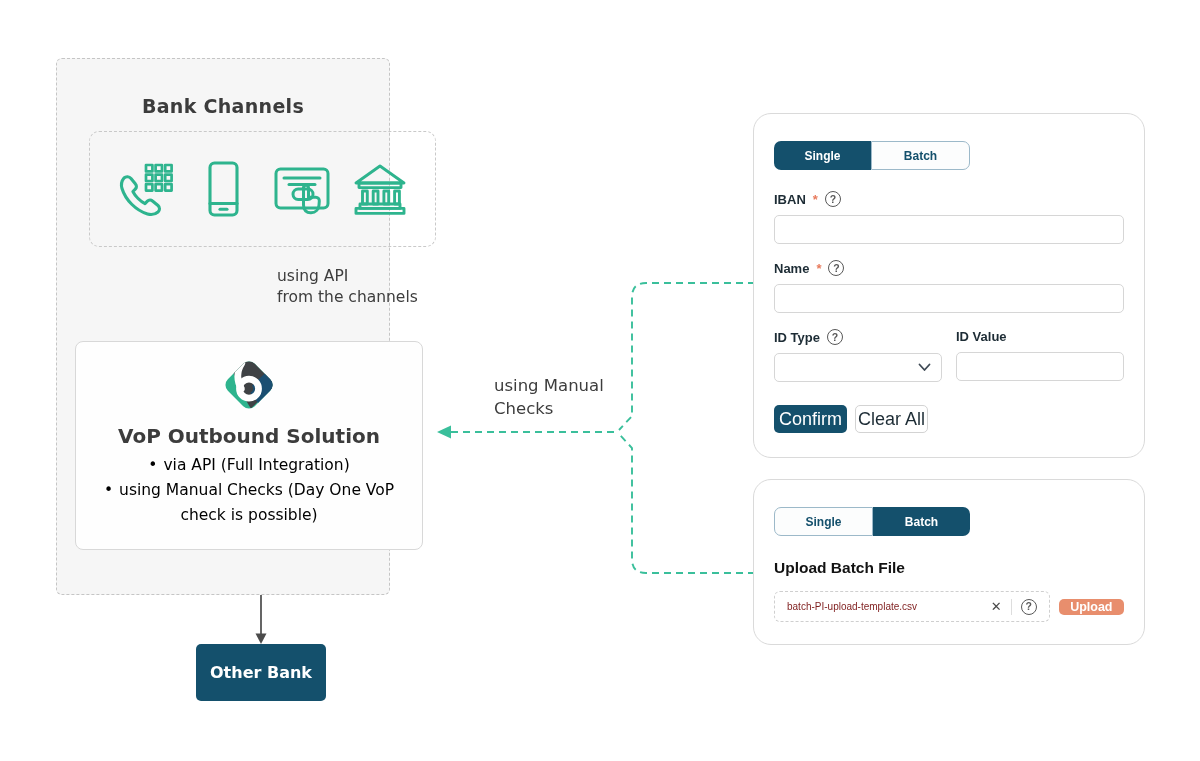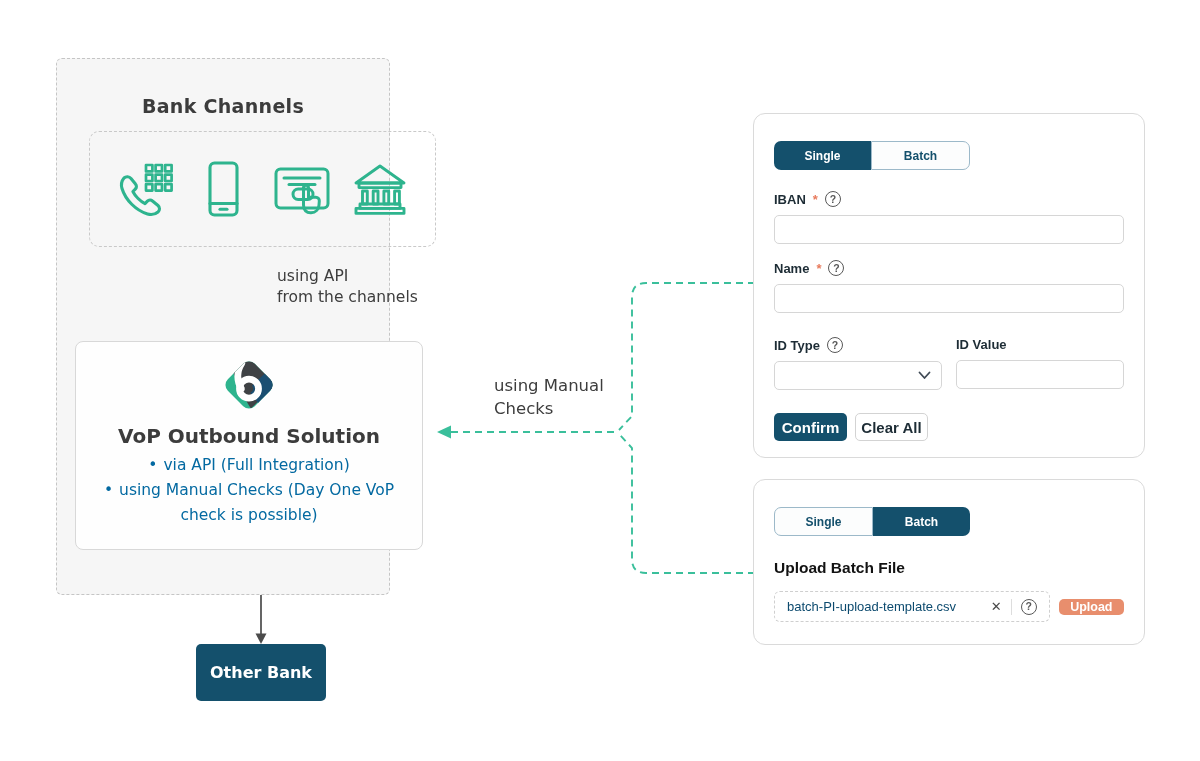--- a/index.html
+++ b/index.html
@@ -18,33 +18,33 @@
   .inner-box { left:32px; top:72px; width:347px; height:116px;
     border:1.6px dashed #c9c9c9; border-radius:10px;
     display:flex; align-items:center; justify-content:space-evenly; padding:0 8px; }
   .chan-icon { width:64px; height:64px; display:block; }
 
   .vop-box { left:75px; top:341px; width:348px; height:209px; background:#fefefe;
     border:1.5px solid #d8d8d8; border-radius:8px; text-align:center; z-index:2; }
   .vop-logo { margin-top:14px; width:58px; height:58px; display:inline-block; }
   .vop-title { margin-top:6px; font-size:20px; font-weight:700; color:#3c3c3c; }
   .vop-bullets { margin-top:5px; list-style:none; }
-  .vop-bullets li { font-size:15.5px; color:#0369a1; line-height:25px; text-align:center; padding:0 10px; }
+  .vop-bullets li { font-size:15.5px; color:#000000; line-height:25px; text-align:center; padding:0 10px; }
   .bullet-dot { margin-right:6px; }
 
   .api-label { left:277px; top:266px; font-size:15.5px; color:#3d3d3d; line-height:21px; z-index:1; }
   .manual-label { left:494px; top:374px; width:134px; font-size:16.5px; color:#3d3d3d; line-height:23px; z-index:1; }
 
   .other-bank { left:196px; top:644px; width:130px; height:57px;
     background:#14506c; color:#ffffff; border:none; border-radius:5px;
     font-family:"DejaVu Sans", sans-serif; font-size:16px; font-weight:600;
     display:flex; align-items:center; justify-content:center; z-index:1; }
 
   
-  .panel { background:#ffffff; border:1px solid #dadada; border-radius:12px; z-index:2;
+  .panel { background:#ffffff; border:1px solid #dadada; border-radius:18px; z-index:2;
     font-family:"Liberation Sans", sans-serif; }
   #panel-single { left:753px; top:113px; width:392px; height:345px; padding:27px 20px 0 20px; }
   #panel-batch  { left:753px; top:479px; width:392px; height:166px; padding:27px 20px 0 20px; }
 
   .tabs { display:flex; width:196px; height:29px; }
   .tab { flex:1; display:flex; align-items:center; justify-content:center;
     font-size:12px; font-weight:700; cursor:pointer; }
   .tab.active { background:#14506c; color:#ffffff; }
   .tab.idle { background:#fcfdfd; color:#14506c; border:1px solid #9cb9c9; }
   .tab:first-child { border-radius:7px 0 0 7px; }
@@ -56,35 +56,35 @@
   .help { width:16px; height:16px; border:1.4px solid #585858; border-radius:50%;
     display:inline-flex; align-items:center; justify-content:center;
     font-size:10.5px; font-weight:700; color:#585858; cursor:pointer; line-height:1; }
 
   .ti { width:100%; height:29px; border:1px solid #d6d6d6; border-radius:5px;
     background:#fff; padding:0 10px; font-size:13px; font-family:inherit; color:#222; outline:none; }
 
   .mt21 { margin-top:21px; } .mt16 { margin-top:16px; } .mt8 { margin-top:8px; } .mt23 { margin-top:23px; }
 
   .two-col { display:flex; gap:14px; }
-  .col { width:169px;margin-top:8px; }
+  .col { width:169px; }
   .sel { width:100%; height:29px; border:1px solid #d6d6d6; border-radius:5px; background:#fff;
     display:flex; align-items:center; justify-content:flex-end; padding:0 10px; cursor:pointer; }
 
   .btn-row { display:flex; gap:8px; }
-  .btn { height:28px; border-radius:5px; font-family:inherit; font-size:15px; font-weight:700;
+  .btn { height:28px; border-radius:5px; font-family:inherit; font-size:18px; font-weight:400;
     display:flex; align-items:center; justify-content:center; cursor:pointer; }
   .btn-navy { width:73px; background:#14506c; color:#fff; border:none; }
   .btn-ghost { width:73px; background:#fff; color:#1d2c35; border:1px solid #d3d3d3; }
 
   .upload-heading { margin-top:23px; font-size:15.5px; font-weight:800; color:#121212; }
   .file-row { margin-top:14px; display:flex; gap:9px; align-items:center; }
   .filebox { width:278px; height:31px; border:1.5px dashed #cfcfcf; border-radius:6px; background:#fff;
     display:flex; align-items:center; padding:0 12px; gap:9px; }
-  .filename { flex:1; font-size:13px; color:#0c4a6e; white-space:nowrap; overflow:hidden; }
+  .filename { flex:1; font-size:10px; color:#7f1d1d; white-space:nowrap; overflow:hidden; }
   .close-x { font-size:13px; color:#4a4a4a; cursor:pointer; line-height:1; }
   .vdivider { width:1px; height:16px; background:#dddddd; }
   .btn-salmon { width:66px; height:16px; background:#e88e6d; color:#fff; border:none;
     border-radius:5px; font-family:inherit; font-size:12.5px; font-weight:700; cursor:pointer; }
 </style>
 </head>
 <body>
 
 <div id="canvas">
 

